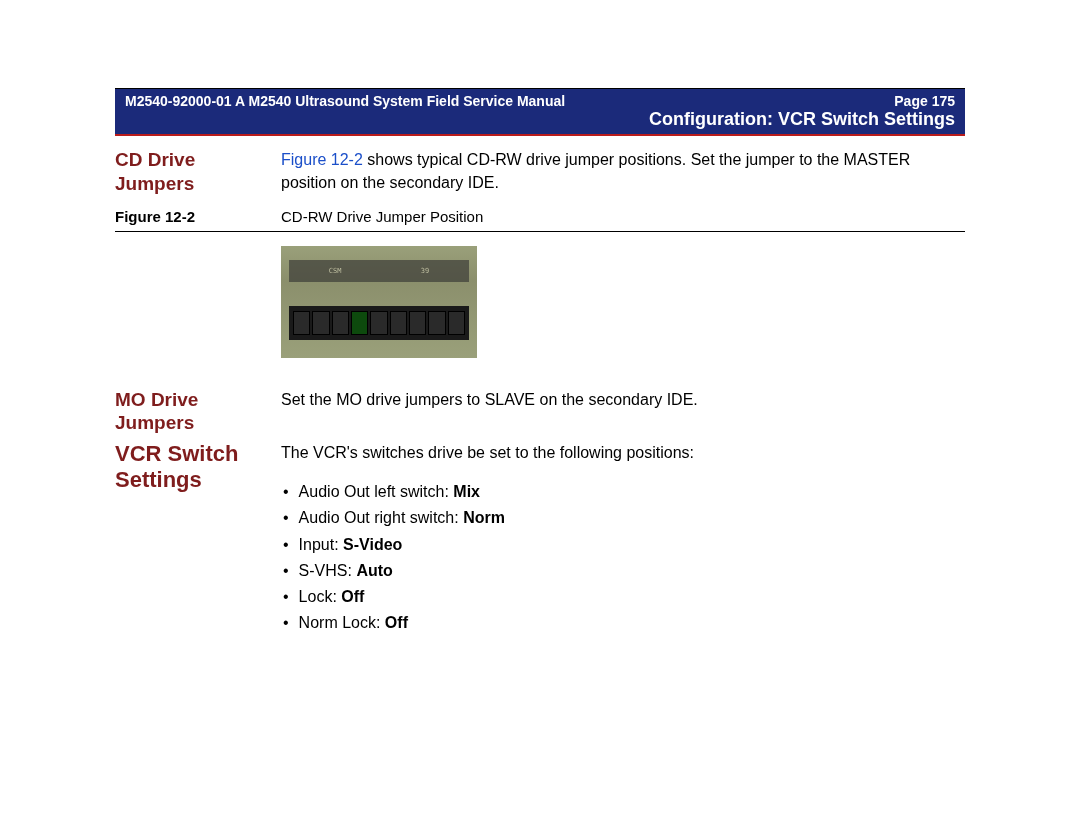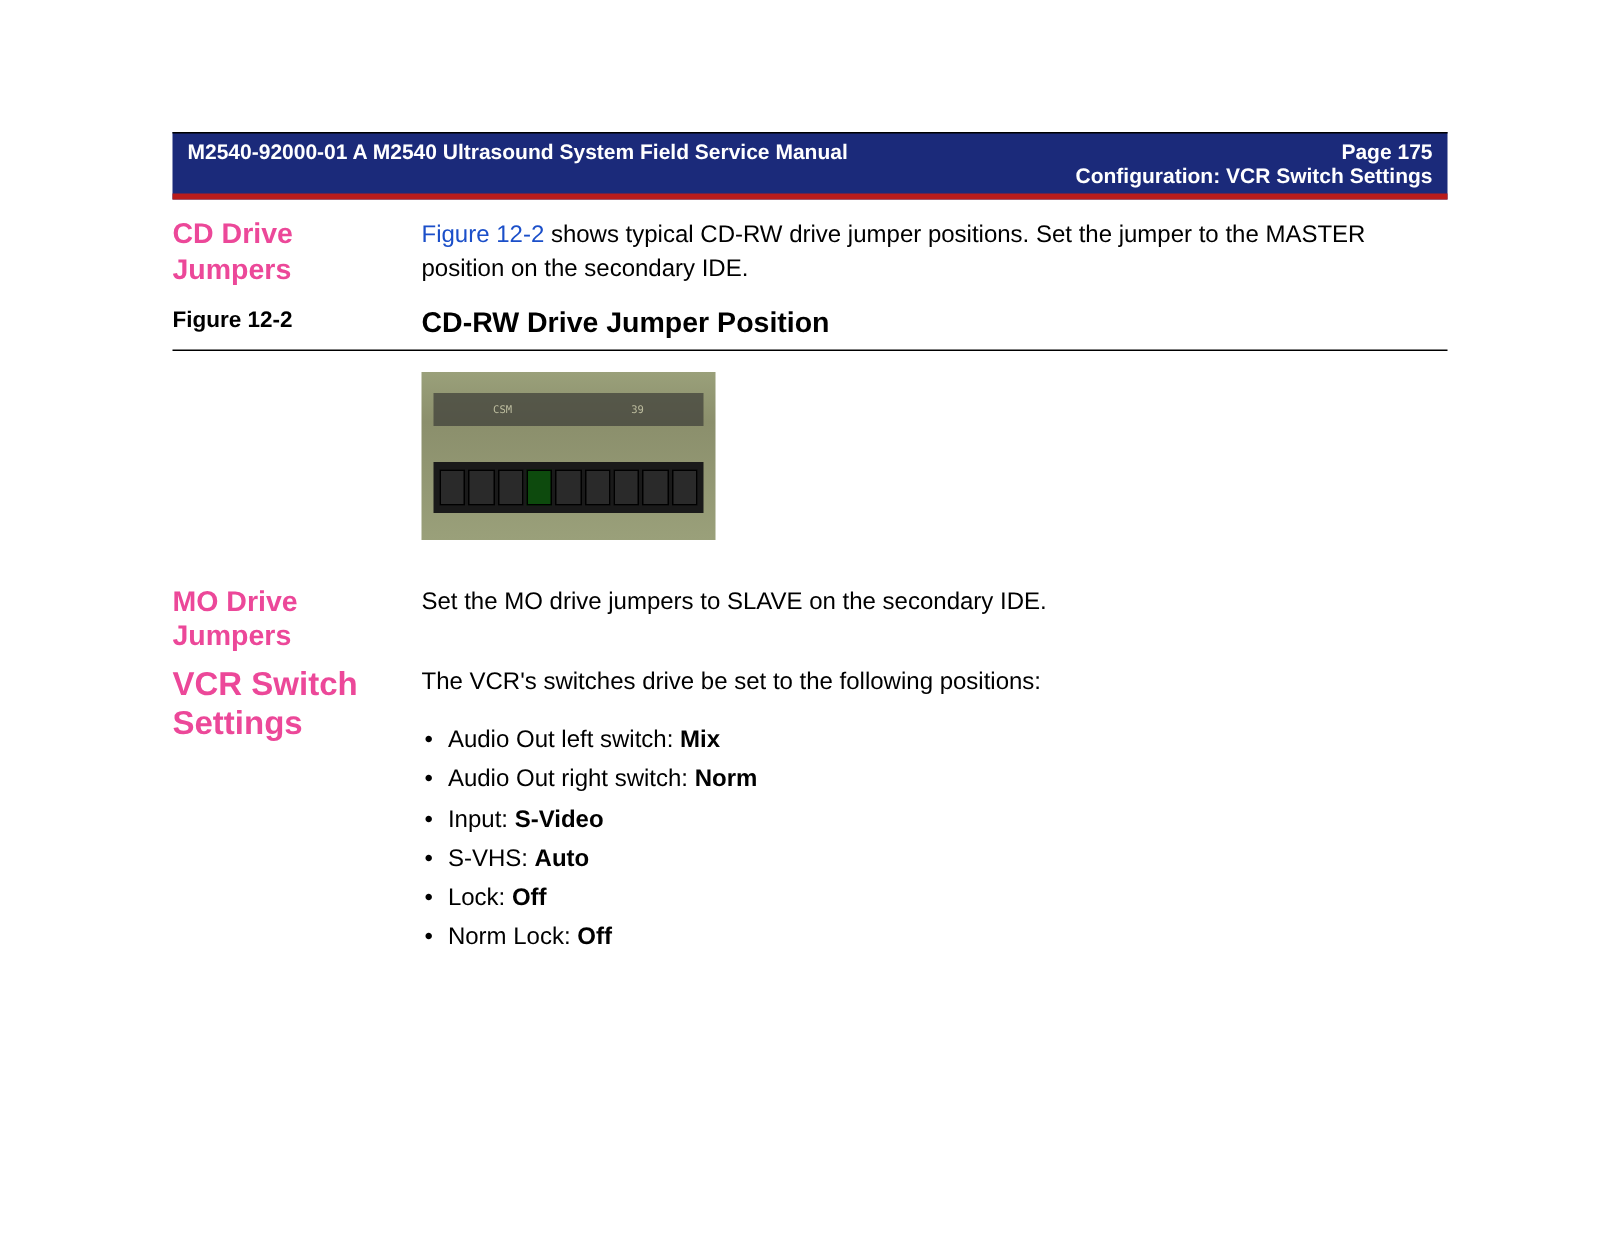--- a/index.html
+++ b/index.html
@@ -13,46 +13,46 @@
     padding: 88px 115px 0 115px;
   }
   .header-bar {
     background: #1b2a7a;
     color: #ffffff;
     padding: 4px 10px 4px 10px;
     font-weight: bold;
     display: flex;
     flex-direction: column;
     border-top: 1px solid #000;
-    border-bottom: 4px solid #b91c1c;
+    border-bottom: 2px solid #b91c1c;
   }
   .header-top {
     display: flex;
     justify-content: space-between;
     font-size: 14px;
   }
   .header-bottom {
     text-align: right;
-    font-size: 14px;
+    font-size: 18px;
   }
   .content {
     padding-top: 12px;
   }
   .section-row {
     display: flex;
     gap: 18px;
     margin-bottom: 6px;
   }
   .side-heading {
     width: 148px;
     flex-shrink: 0;
     font-weight: bold;
     font-size: 19px;
     line-height: 1.25;
-    color: #ec4899;
+    color: #7f1d1d;
   }
   .side-heading.large {
     font-size: 22px;
     line-height: 1.2;
   }
   .body-col {
     flex: 1;
     font-size: 16px;
     line-height: 1.45;
   }
@@ -65,22 +65,22 @@
     padding-top: 6px;
     margin-bottom: 14px;
   }
   .fig-label {
     width: 148px;
     flex-shrink: 0;
     font-weight: bold;
     font-size: 15px;
   }
   .fig-title {
-    font-weight: bold;
-    font-size: 19px;
+    font-weight: normal;
+    font-size: 15px;
   }
   .image-row {
     display: flex;
     gap: 18px;
     margin-bottom: 30px;
   }
   .image-pad { width: 148px; flex-shrink:0; }
   .drive-img {
     width: 196px;
     height: 112px;

